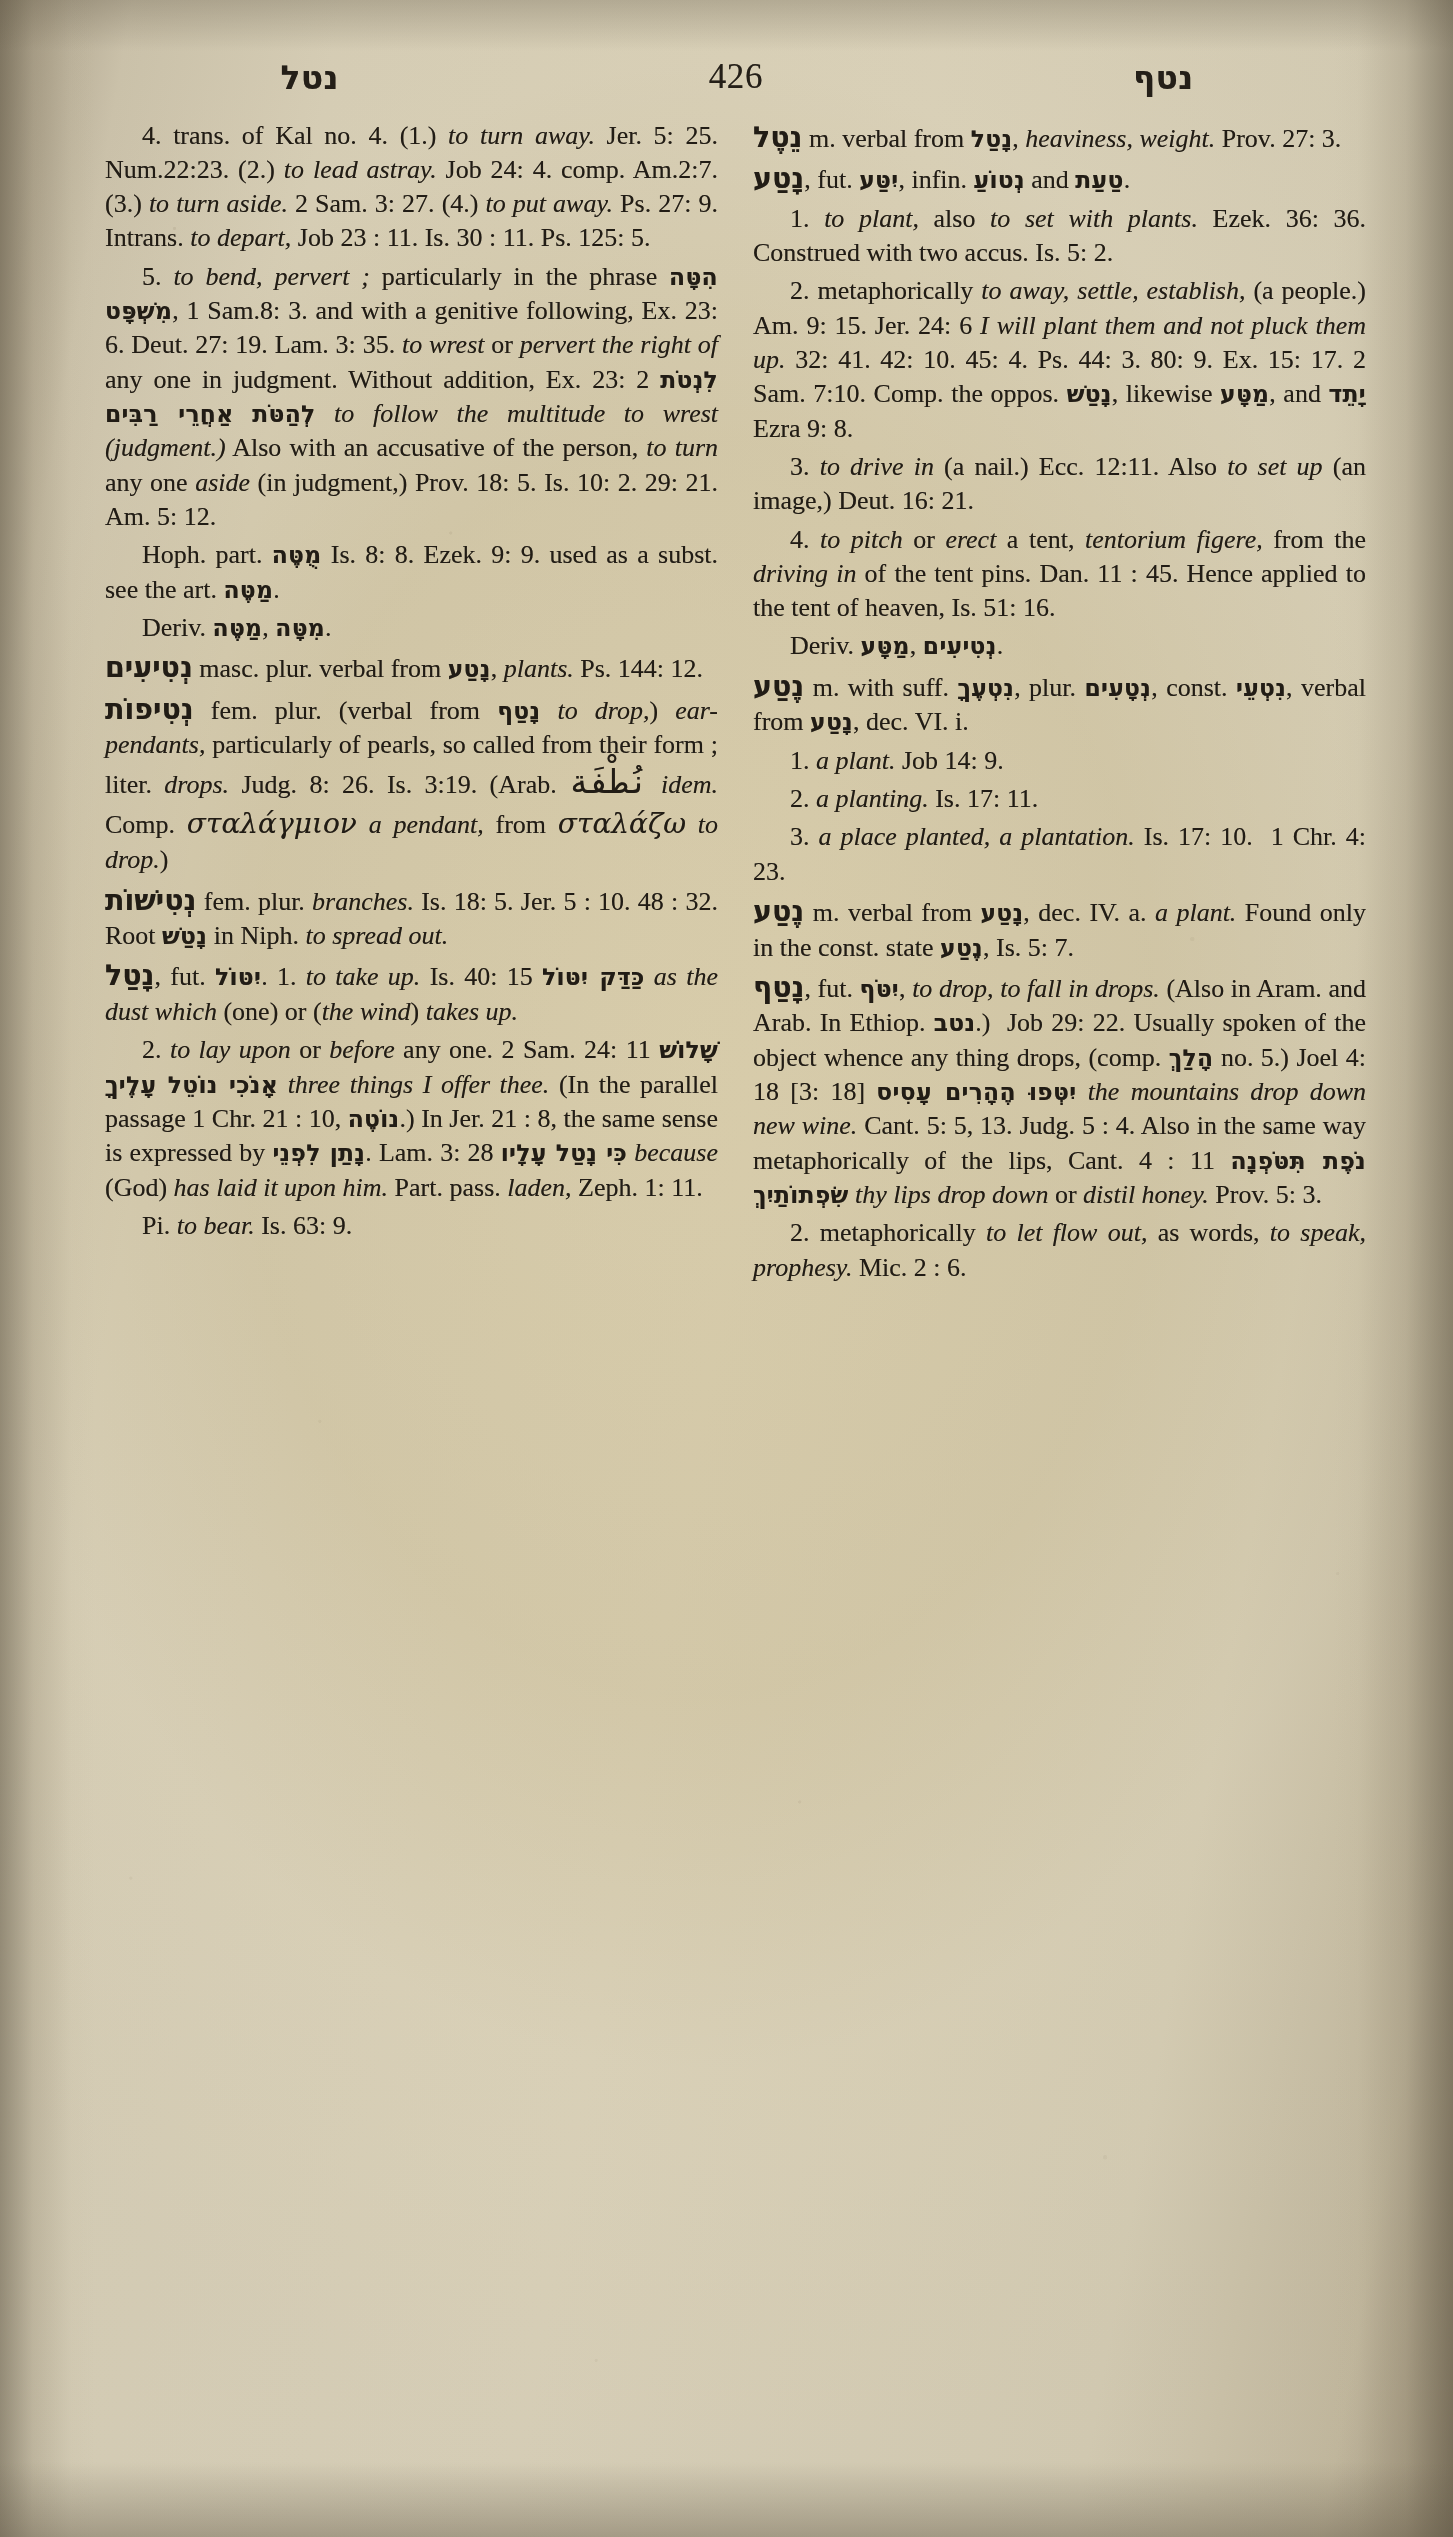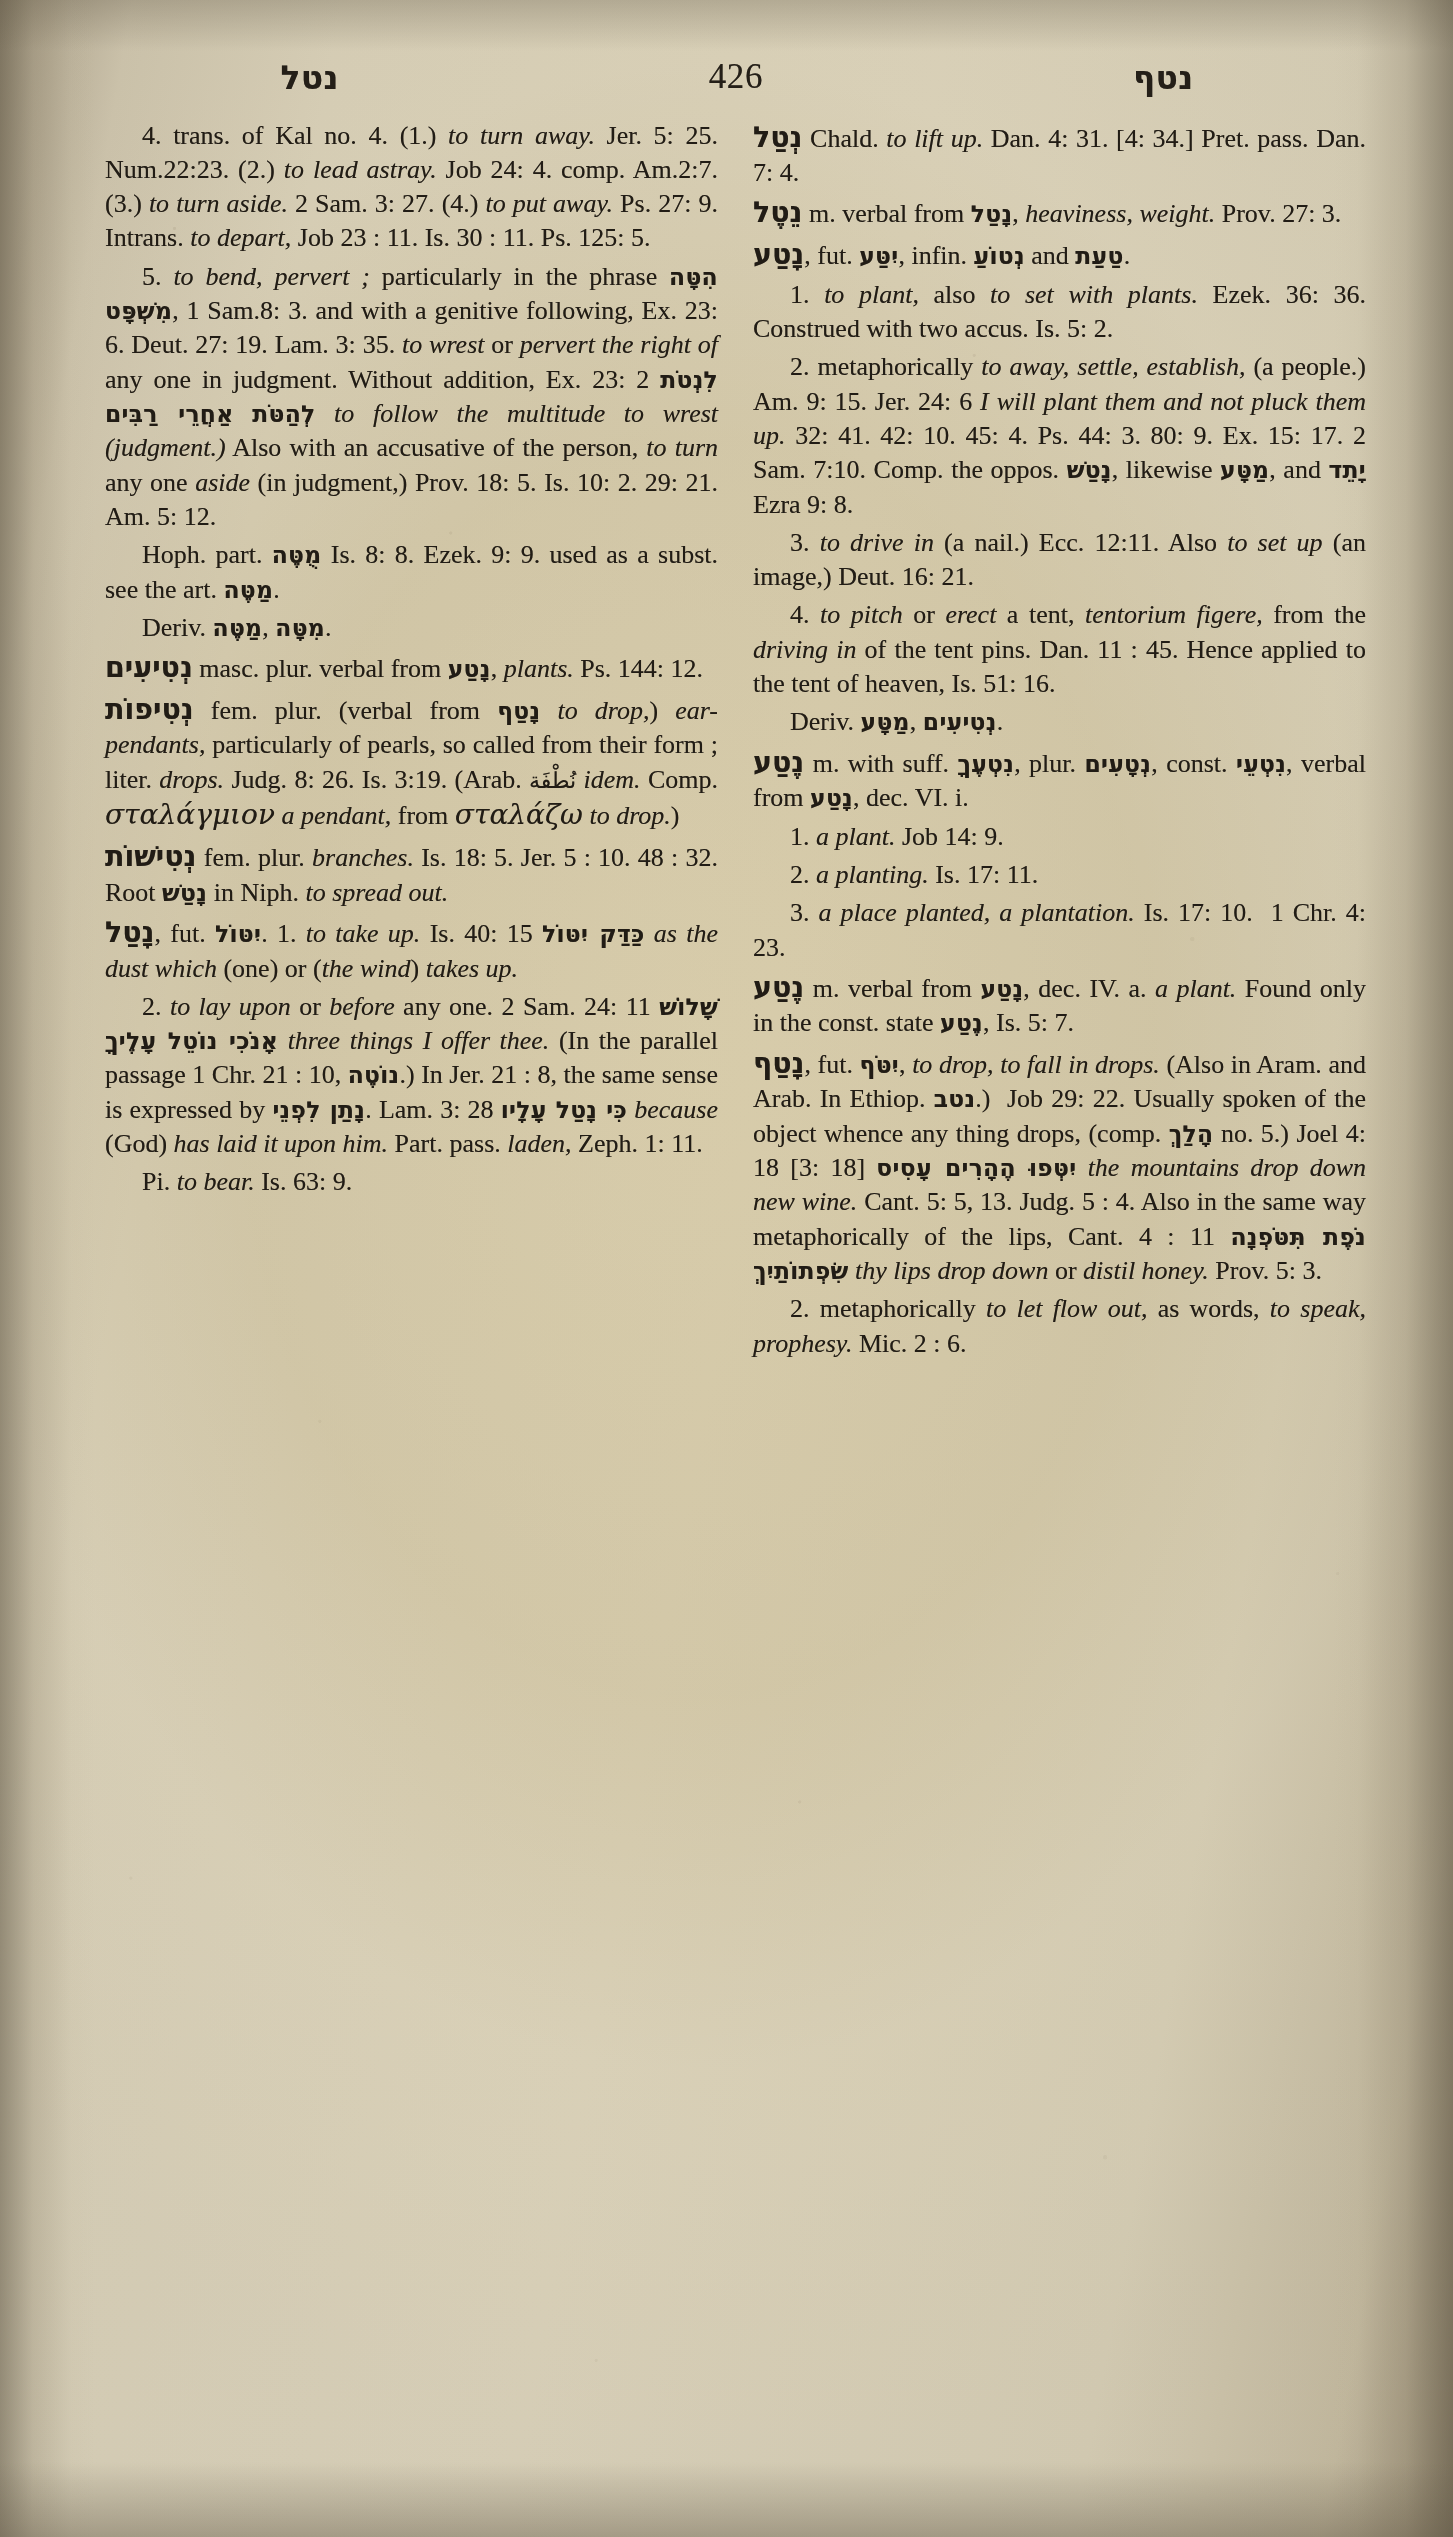--- a/index.html
+++ b/index.html
@@ -131,22 +131,22 @@
     letter-spacing: 0.3px;
   }
   .hw {
     font-family: "DejaVu Sans", sans-serif;
     font-size: 28.5px;
     direction: rtl;
     unicode-bidi: isolate;
     font-weight: 700;
   }
   .ara {
-    font-family: Liberation Sans, sans-serif;
-    font-size: 22px;
+    font-family: Liberation Mono, monospace;
+    font-size: 33px;
     direction: rtl;
     unicode-bidi: isolate;
   }
   .grk { font-style: italic; font-family: "DejaVu Serif", serif; font-size: 28px; }
 
   
   .content { text-shadow: 0 0 0.4px rgba(30,25,18,.45); }
 </style>
 </head>
 <body>
@@ -210,24 +210,20 @@
           2. <i>to lay upon</i> or <i>before</i> any one. 2 Sam. 24: 11 <span class="heb">שָׁלוֹשׁ אָנֹכִי נוֹטֵל עָלֶיךָ</span> <i>three things I offer thee.</i> (In the parallel passage 1 Chr. 21 : 10, <span class="heb">נוֹטֶה</span>.) In Jer. 21 : 8, the same sense is expressed by <span class="heb">נָתַן לִפְנֵי</span>. Lam. 3: 28 <span class="heb">כִּי נָטַל עָלָיו</span> <i>because</i> (God) <i>has laid it upon him.</i> Part. pass. <i>laden,</i> Zeph. 1: 11.
         </p>
 
         <p class="indent">
           Pi. <i>to bear.</i> Is. 63: 9.
         </p>
       </div>
 
       <div class="col">
 
-        <p class="hang">
-          <span class="hw">נְטַל</span>
-          Chald. <i>to lift up.</i> Dan. 4: 31. [4: 34.] Pret. pass. Dan. 7: 4.
-        </p>
 
         <p class="hang">
           <span class="hw">נֵטֶל</span>
           m. verbal from <span class="heb">נָטַל</span>, <i>heaviness, weight.</i> Prov. 27: 3.
         </p>
 
         <p class="hang">
           <span class="hw">נָטַע</span>, fut. <span class="heb">יִטַּע</span>, infin. <span class="heb">נְטוֹעַ</span> and <span class="heb">טַעַת</span>.
         </p>
 

